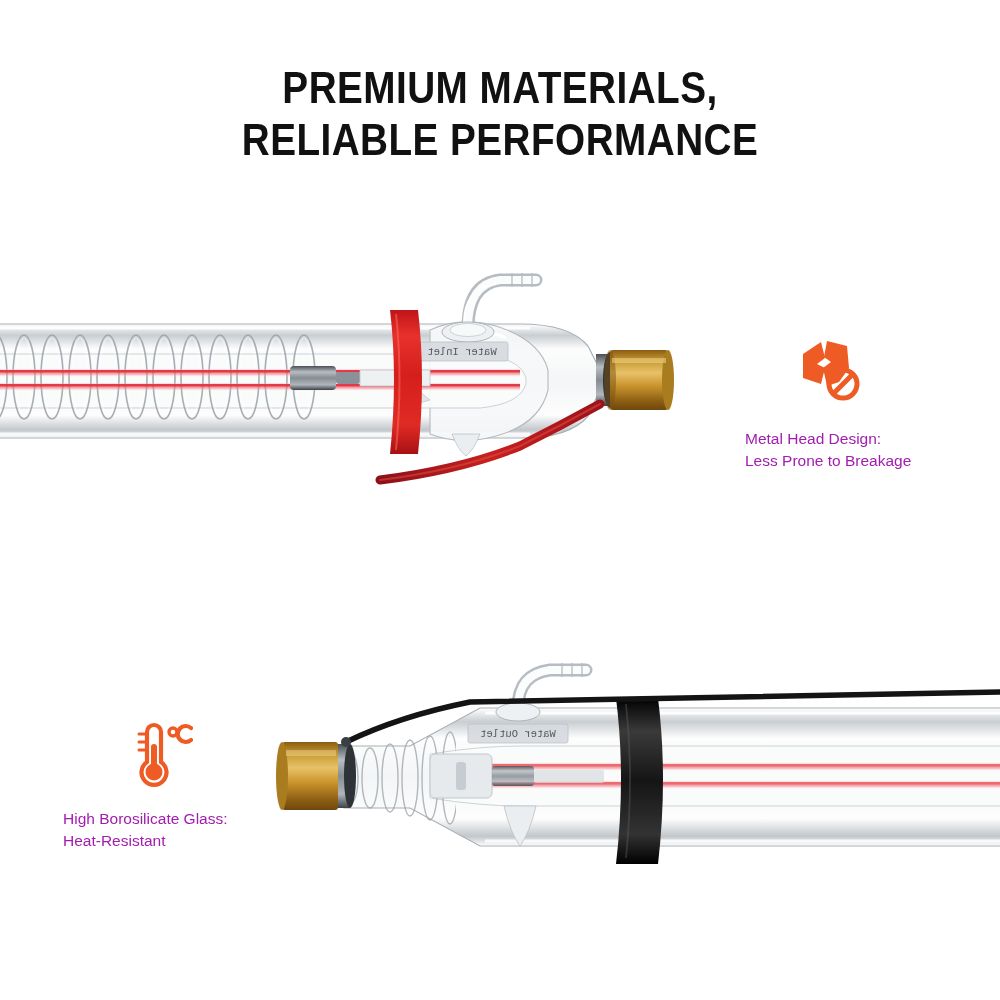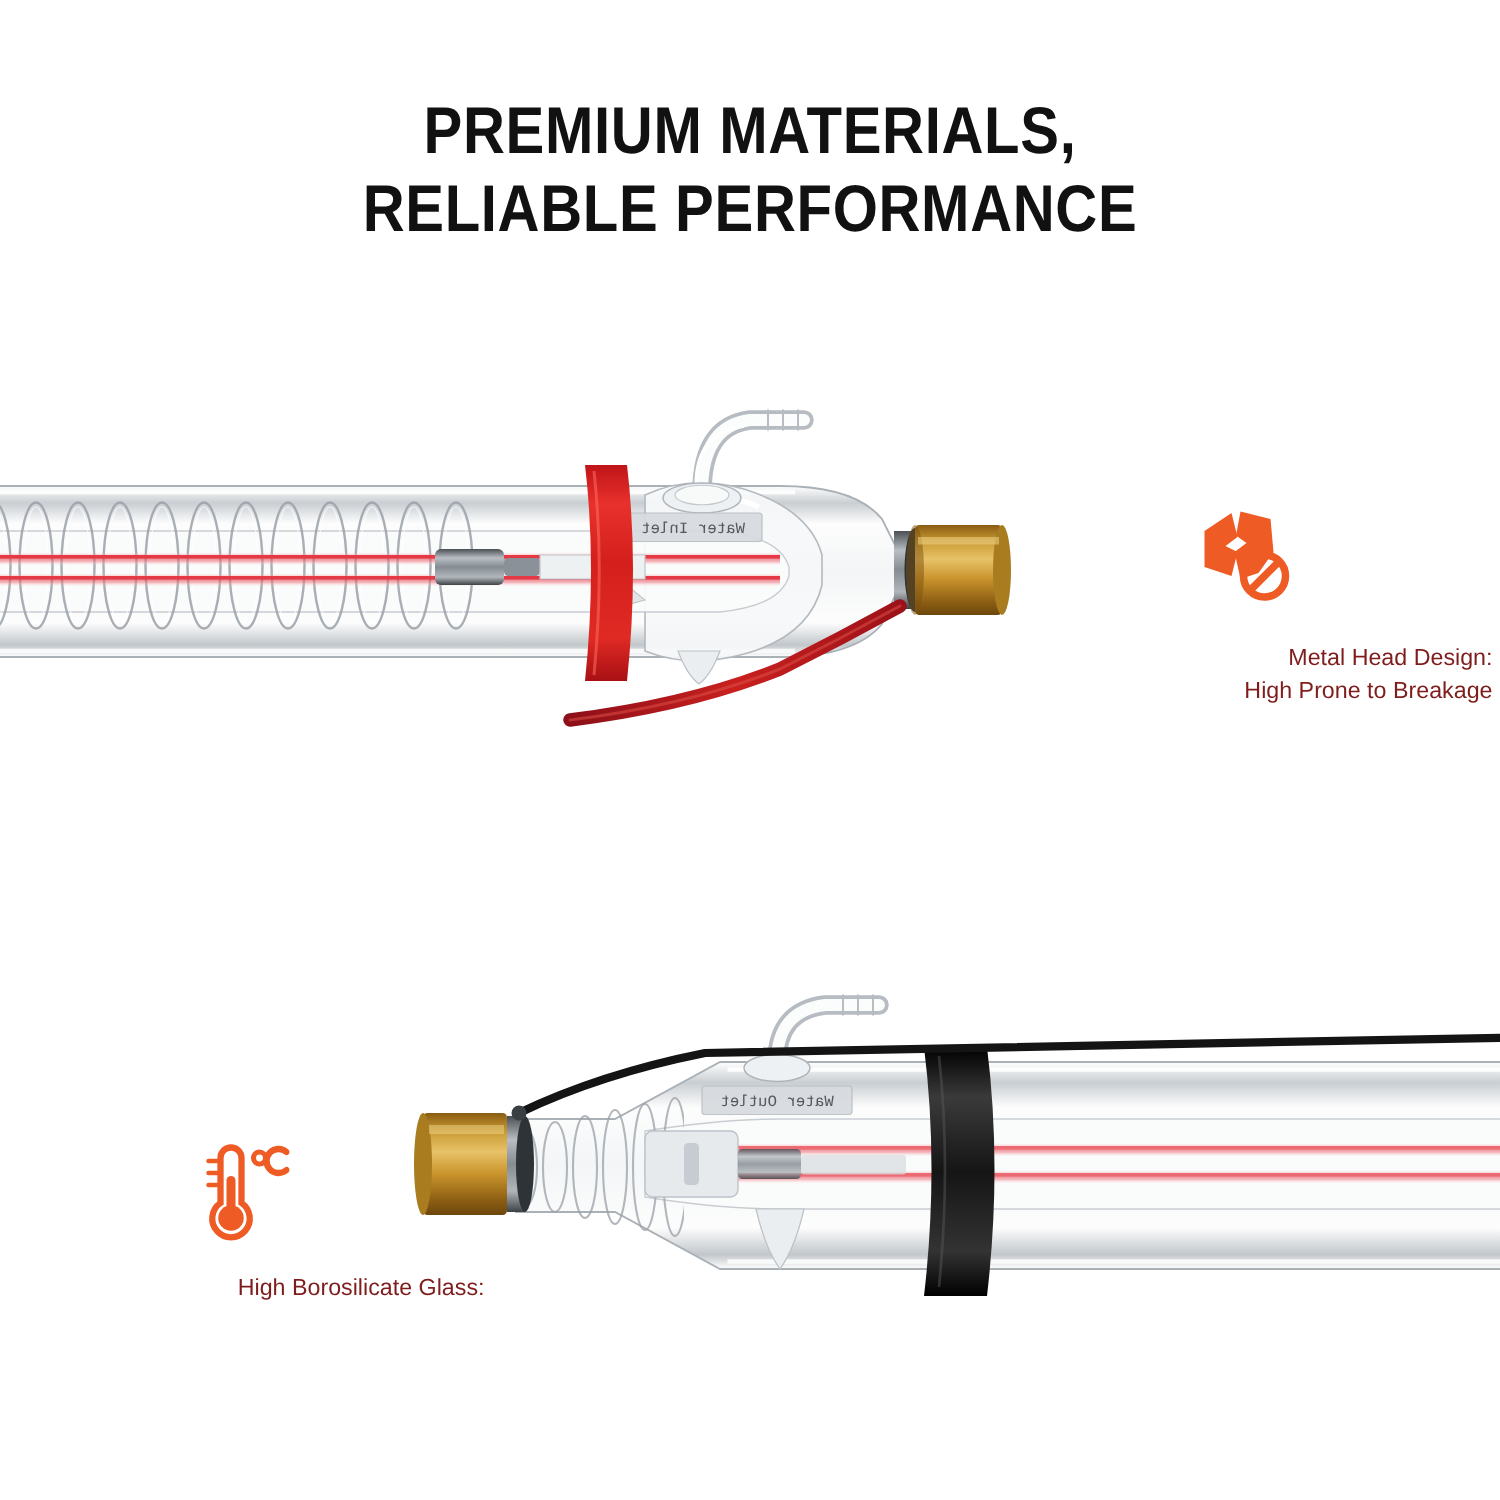--- a/index.html
+++ b/index.html
@@ -27,31 +27,30 @@
     transform:scaleX(0.88);
     transform-origin:center top;
   }
   #headline .hl-line { display:block; white-space:nowrap; }
 
   
   .feature { position:absolute; }
   .feature .f-text {
     font-size:15.5px;
     line-height:22px;
-    color:#7f1d1d;
+    color:#a21caf;
     white-space:nowrap;
-    text-align:right;
   }
   .feature .f-text span { display:block; }
 
   #feature-metal-head { top:338px; left:745px; width:250px; }
   #feature-metal-head .f-icon-wrap { height:72px; margin-left:46px; }
   #feature-metal-head .f-text { margin-top:18px; }
 
-  #feature-borosilicate { top:762px; left:63px; width:260px; }
+  #feature-borosilicate { top:722px; left:63px; width:260px; }
   #feature-borosilicate .f-icon-wrap { height:72px; margin-left:68px; }
   #feature-borosilicate .f-text { margin-top:14px; }
 
   
   .stage { position:absolute; }
   #tube-top    { left:-40px;  top:258px;  width:760px; height:250px; }
   #tube-bottom { left:280px;  top:650px;  width:760px; height:250px; }
 
   .stage svg { display:block; width:100%; height:100%; overflow:visible; }
 </style>
@@ -346,35 +345,36 @@
       <g fill="#EE5B24">
         <path d="M12 16 L30 4 L34 20 L26 26 L34 30 L30 46 L12 40 Z"></path>
         <path d="M36 3 L56 8 L58 30 L48 44 L36 48 L32 30 L40 24 L33 19 Z"></path>
       </g>
       <circle cx="52" cy="46" r="14" fill="none" stroke="#EE5B24" stroke-width="5"></circle>
       <line x1="43" y1="55" x2="61" y2="37" stroke="#EE5B24" stroke-width="5" stroke-linecap="butt"></line>
     </svg>
   </div>
   <div class="f-text">
     <span>Metal Head Design:</span>
-    <span>High Prone to Breakage</span>
+    <span>Less Prone to Breakage</span>
   </div>
 </div>
 
 <div class="feature" id="feature-borosilicate">
   <div class="f-icon-wrap">
     <svg width="62" height="70" viewBox="0 0 62 70" xmlns="http://www.w3.org/2000/svg">
       <path d="M16 10 a7 7 0 0 1 14 0 L30 40 a12.5 12.5 0 1 1 -14 0 Z" fill="none" stroke="#EE5B24" stroke-width="4.2"></path>
       <circle cx="23" cy="50" r="8.5" fill="#EE5B24"></circle>
       <rect x="20" y="22" width="6" height="24" rx="3" fill="#EE5B24"></rect>
       <g stroke="#EE5B24" stroke-width="3" stroke-linecap="round">
         <line x1="8" y1="12" x2="14" y2="12"></line>
         <line x1="8" y1="20" x2="14" y2="20"></line>
         <line x1="8" y1="28" x2="14" y2="28"></line>
       </g>
       <circle cx="42" cy="10" r="4" fill="none" stroke="#EE5B24" stroke-width="3.4"></circle>
       <path d="M60 6 a8 8 0 1 0 0 12" fill="none" stroke="#EE5B24" stroke-width="4.2" stroke-linecap="round"></path>
     </svg>
   </div>
   <div class="f-text">
     <span>High Borosilicate Glass:</span>
+    <span>Heat-Resistant</span>
   </div>
 </div>
 
 </body></html>

